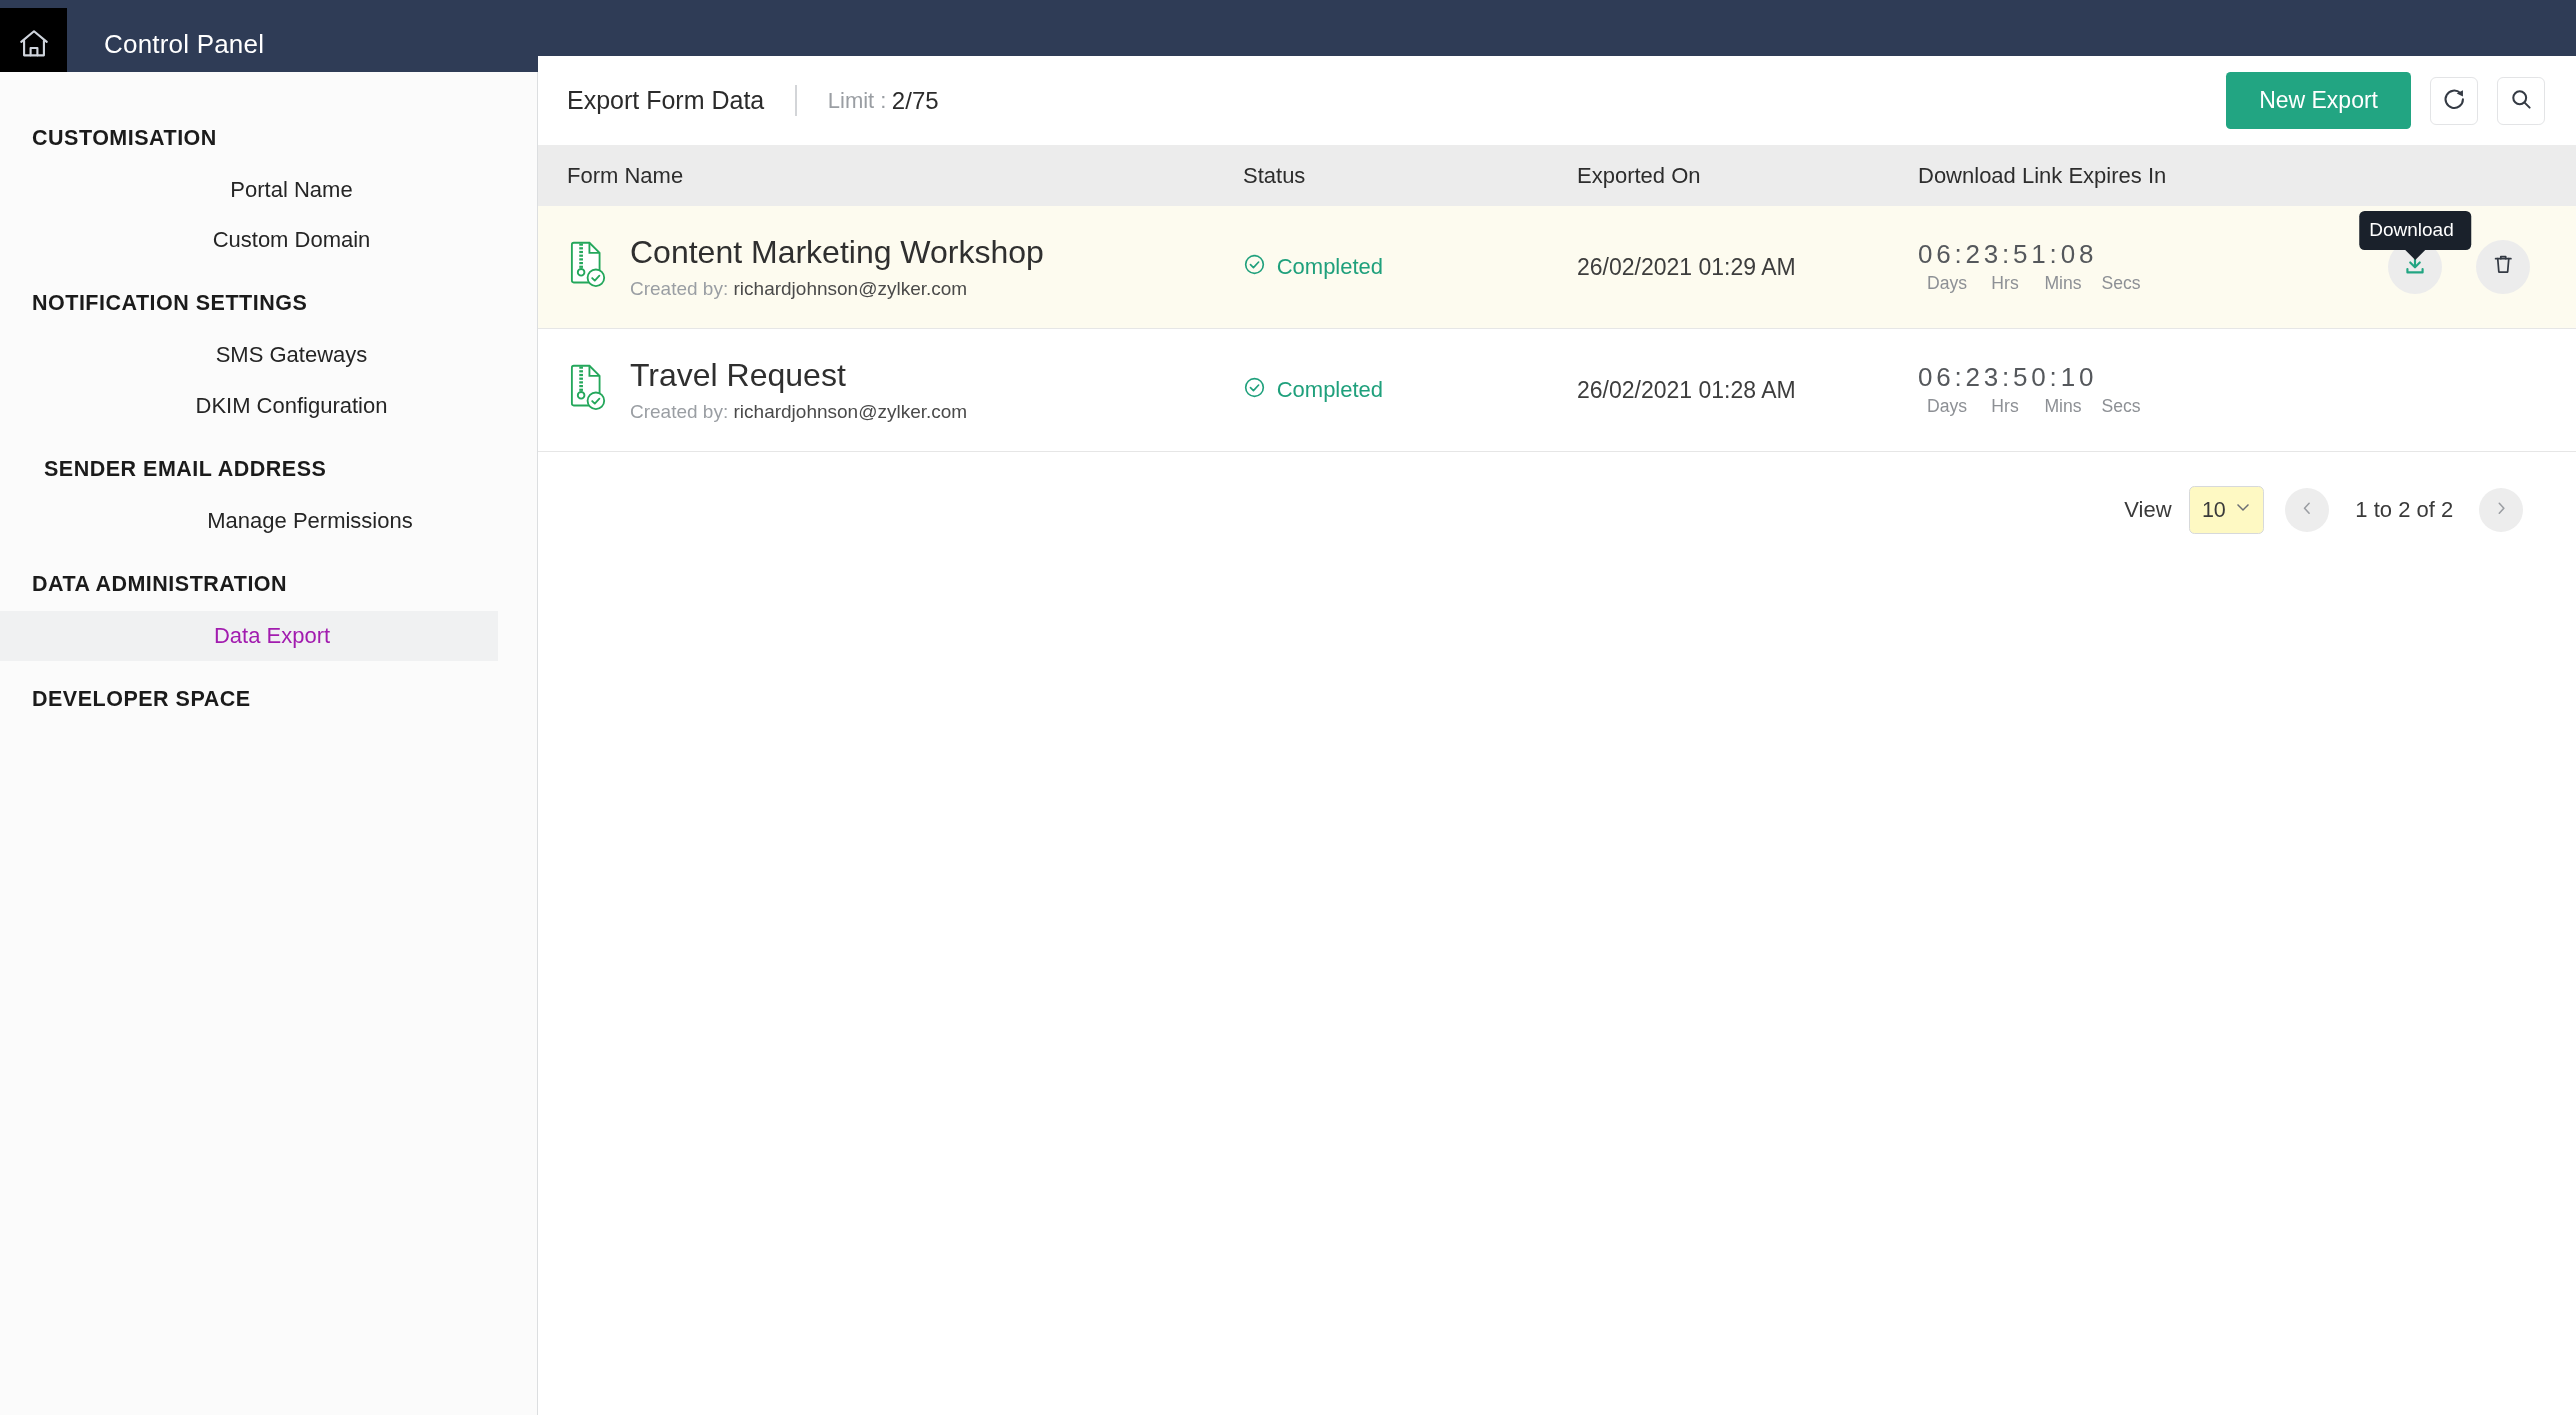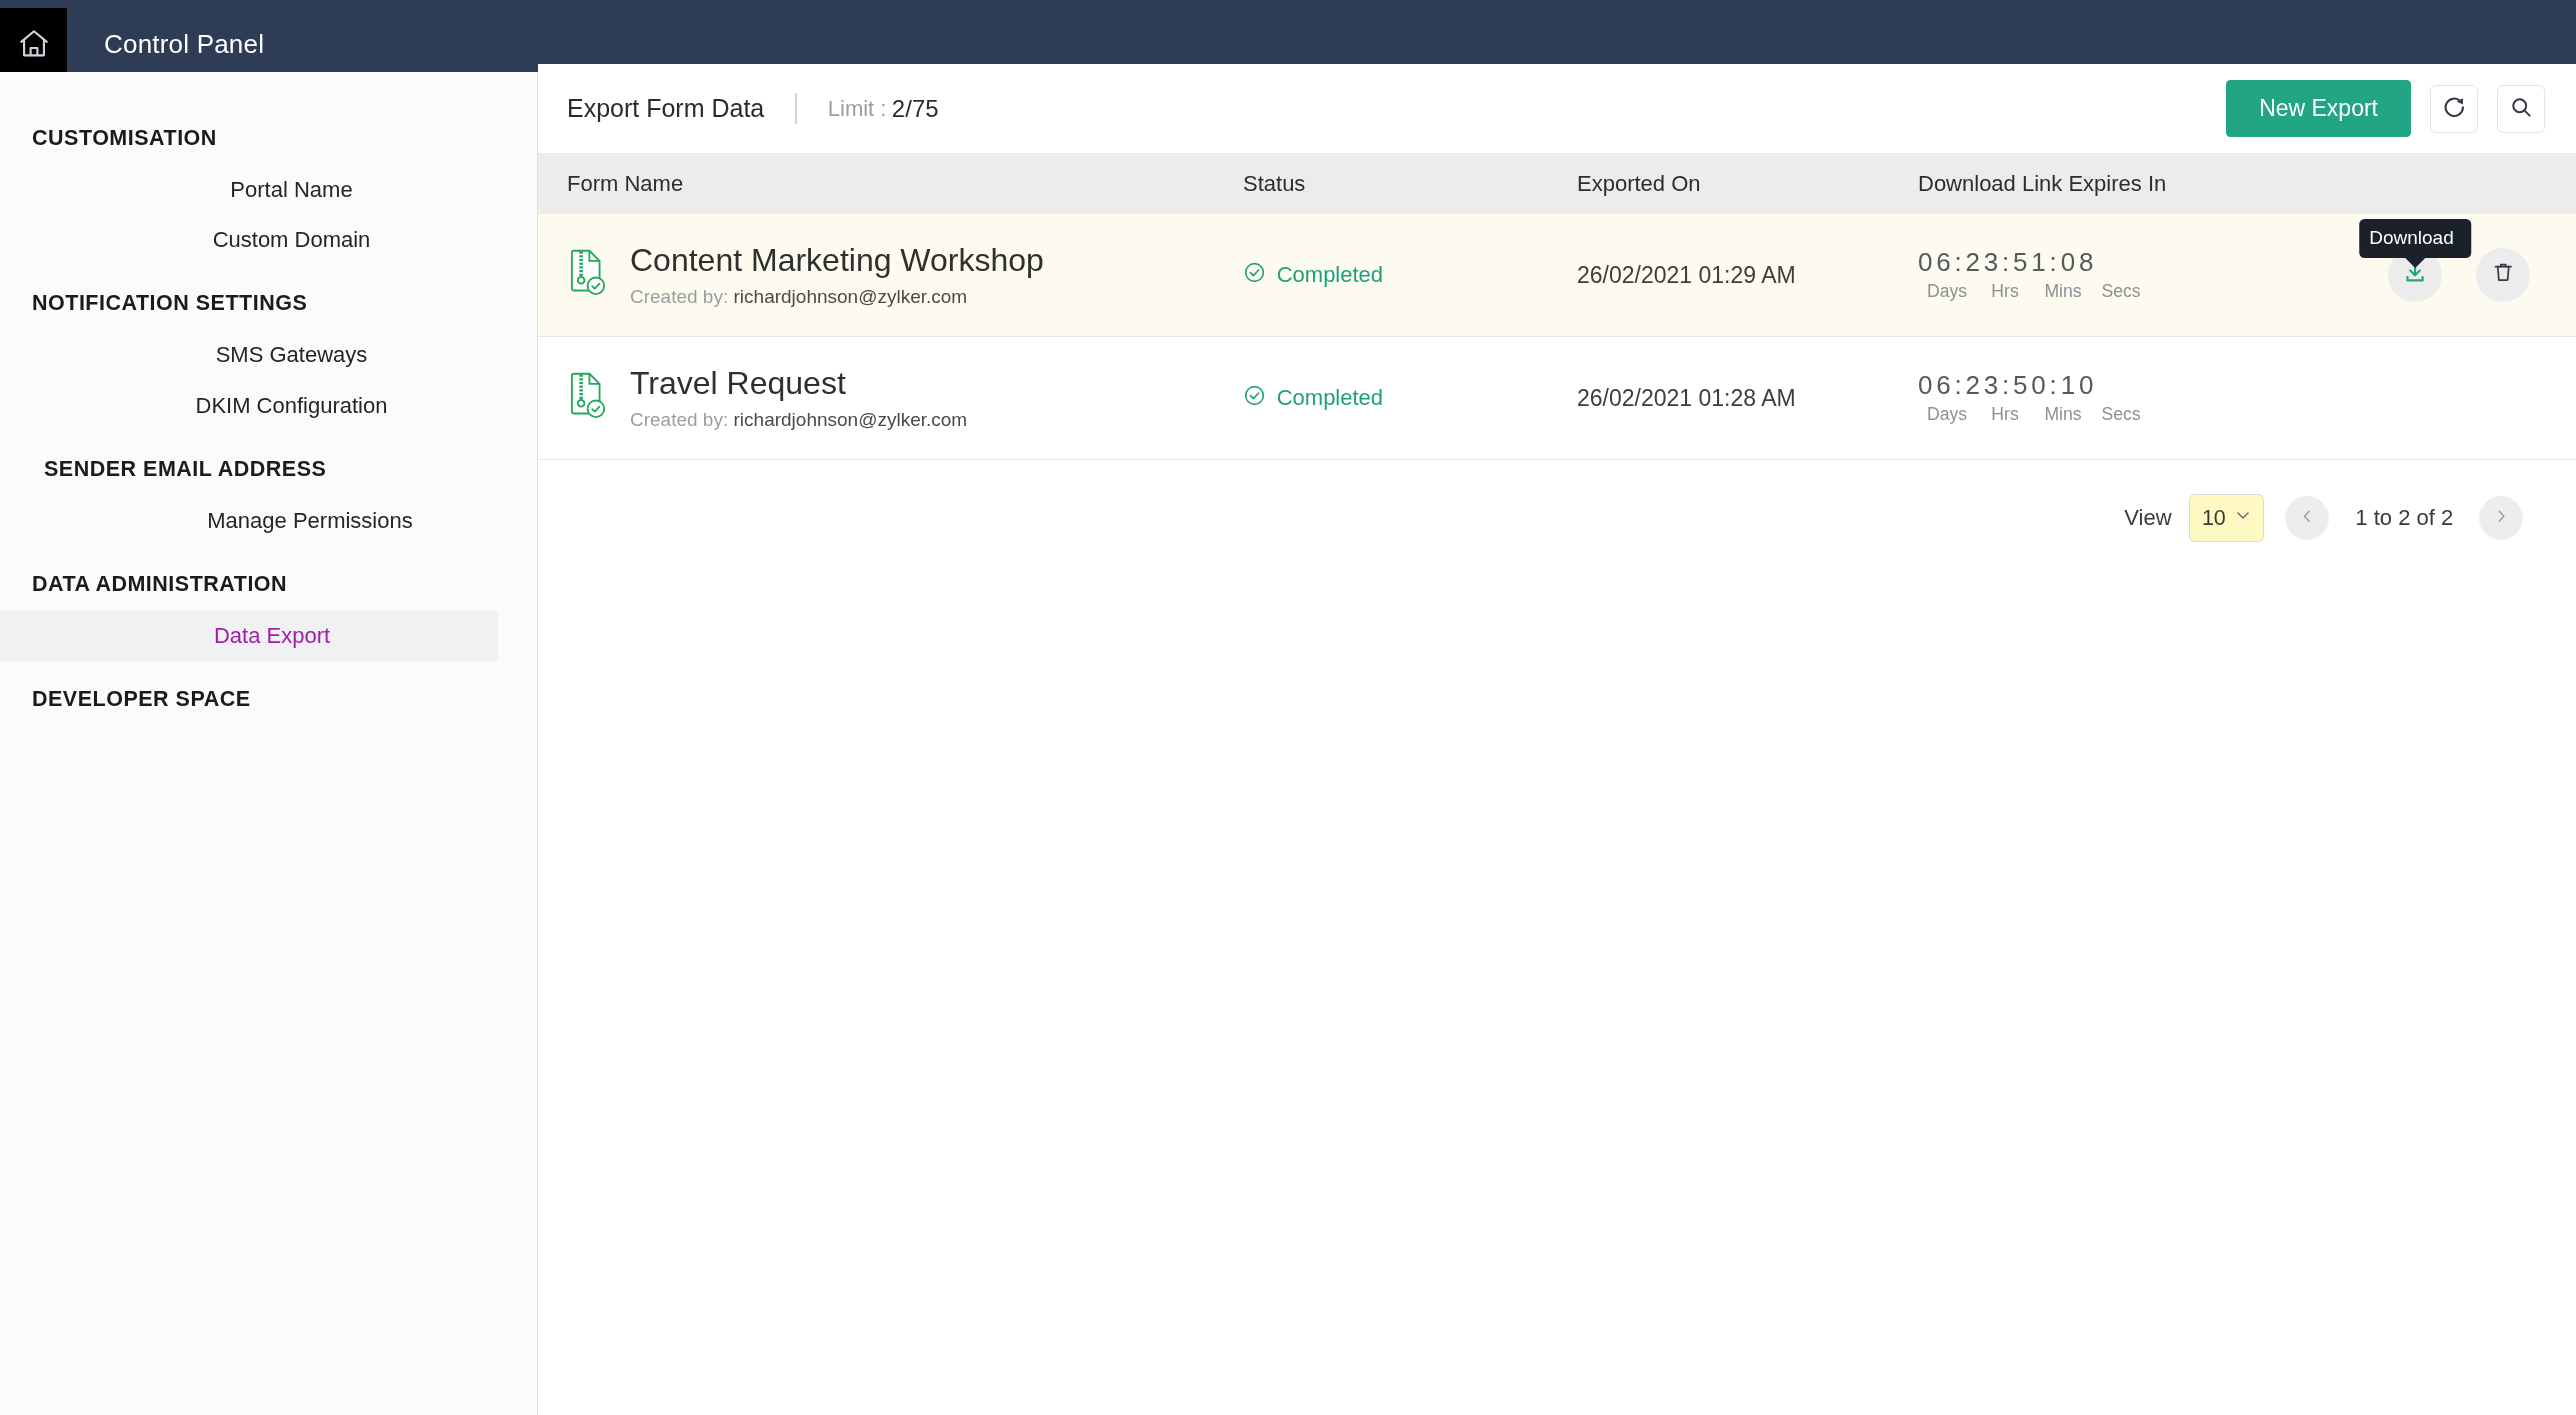--- a/index.html
+++ b/index.html
@@ -60,21 +60,21 @@
   }
   .nav-item.sub { padding-left: 83px; }
   .nav-item.active {
     background: #f0f1f2;
     color: #a21caf;
     width: 498px;
   }
 
   
   .main {
-    position: absolute; top: 64px; left: 538px;
+    position: absolute; top: 56px; left: 538px;
     width: 2038px; height: 1332px;
     background: #ffffff;
   }
   .main-header {
     height: 89px;
     display: flex; align-items: center;
     padding: 0 31px 0 29px;
     position: relative;
   }
   .page-title {

